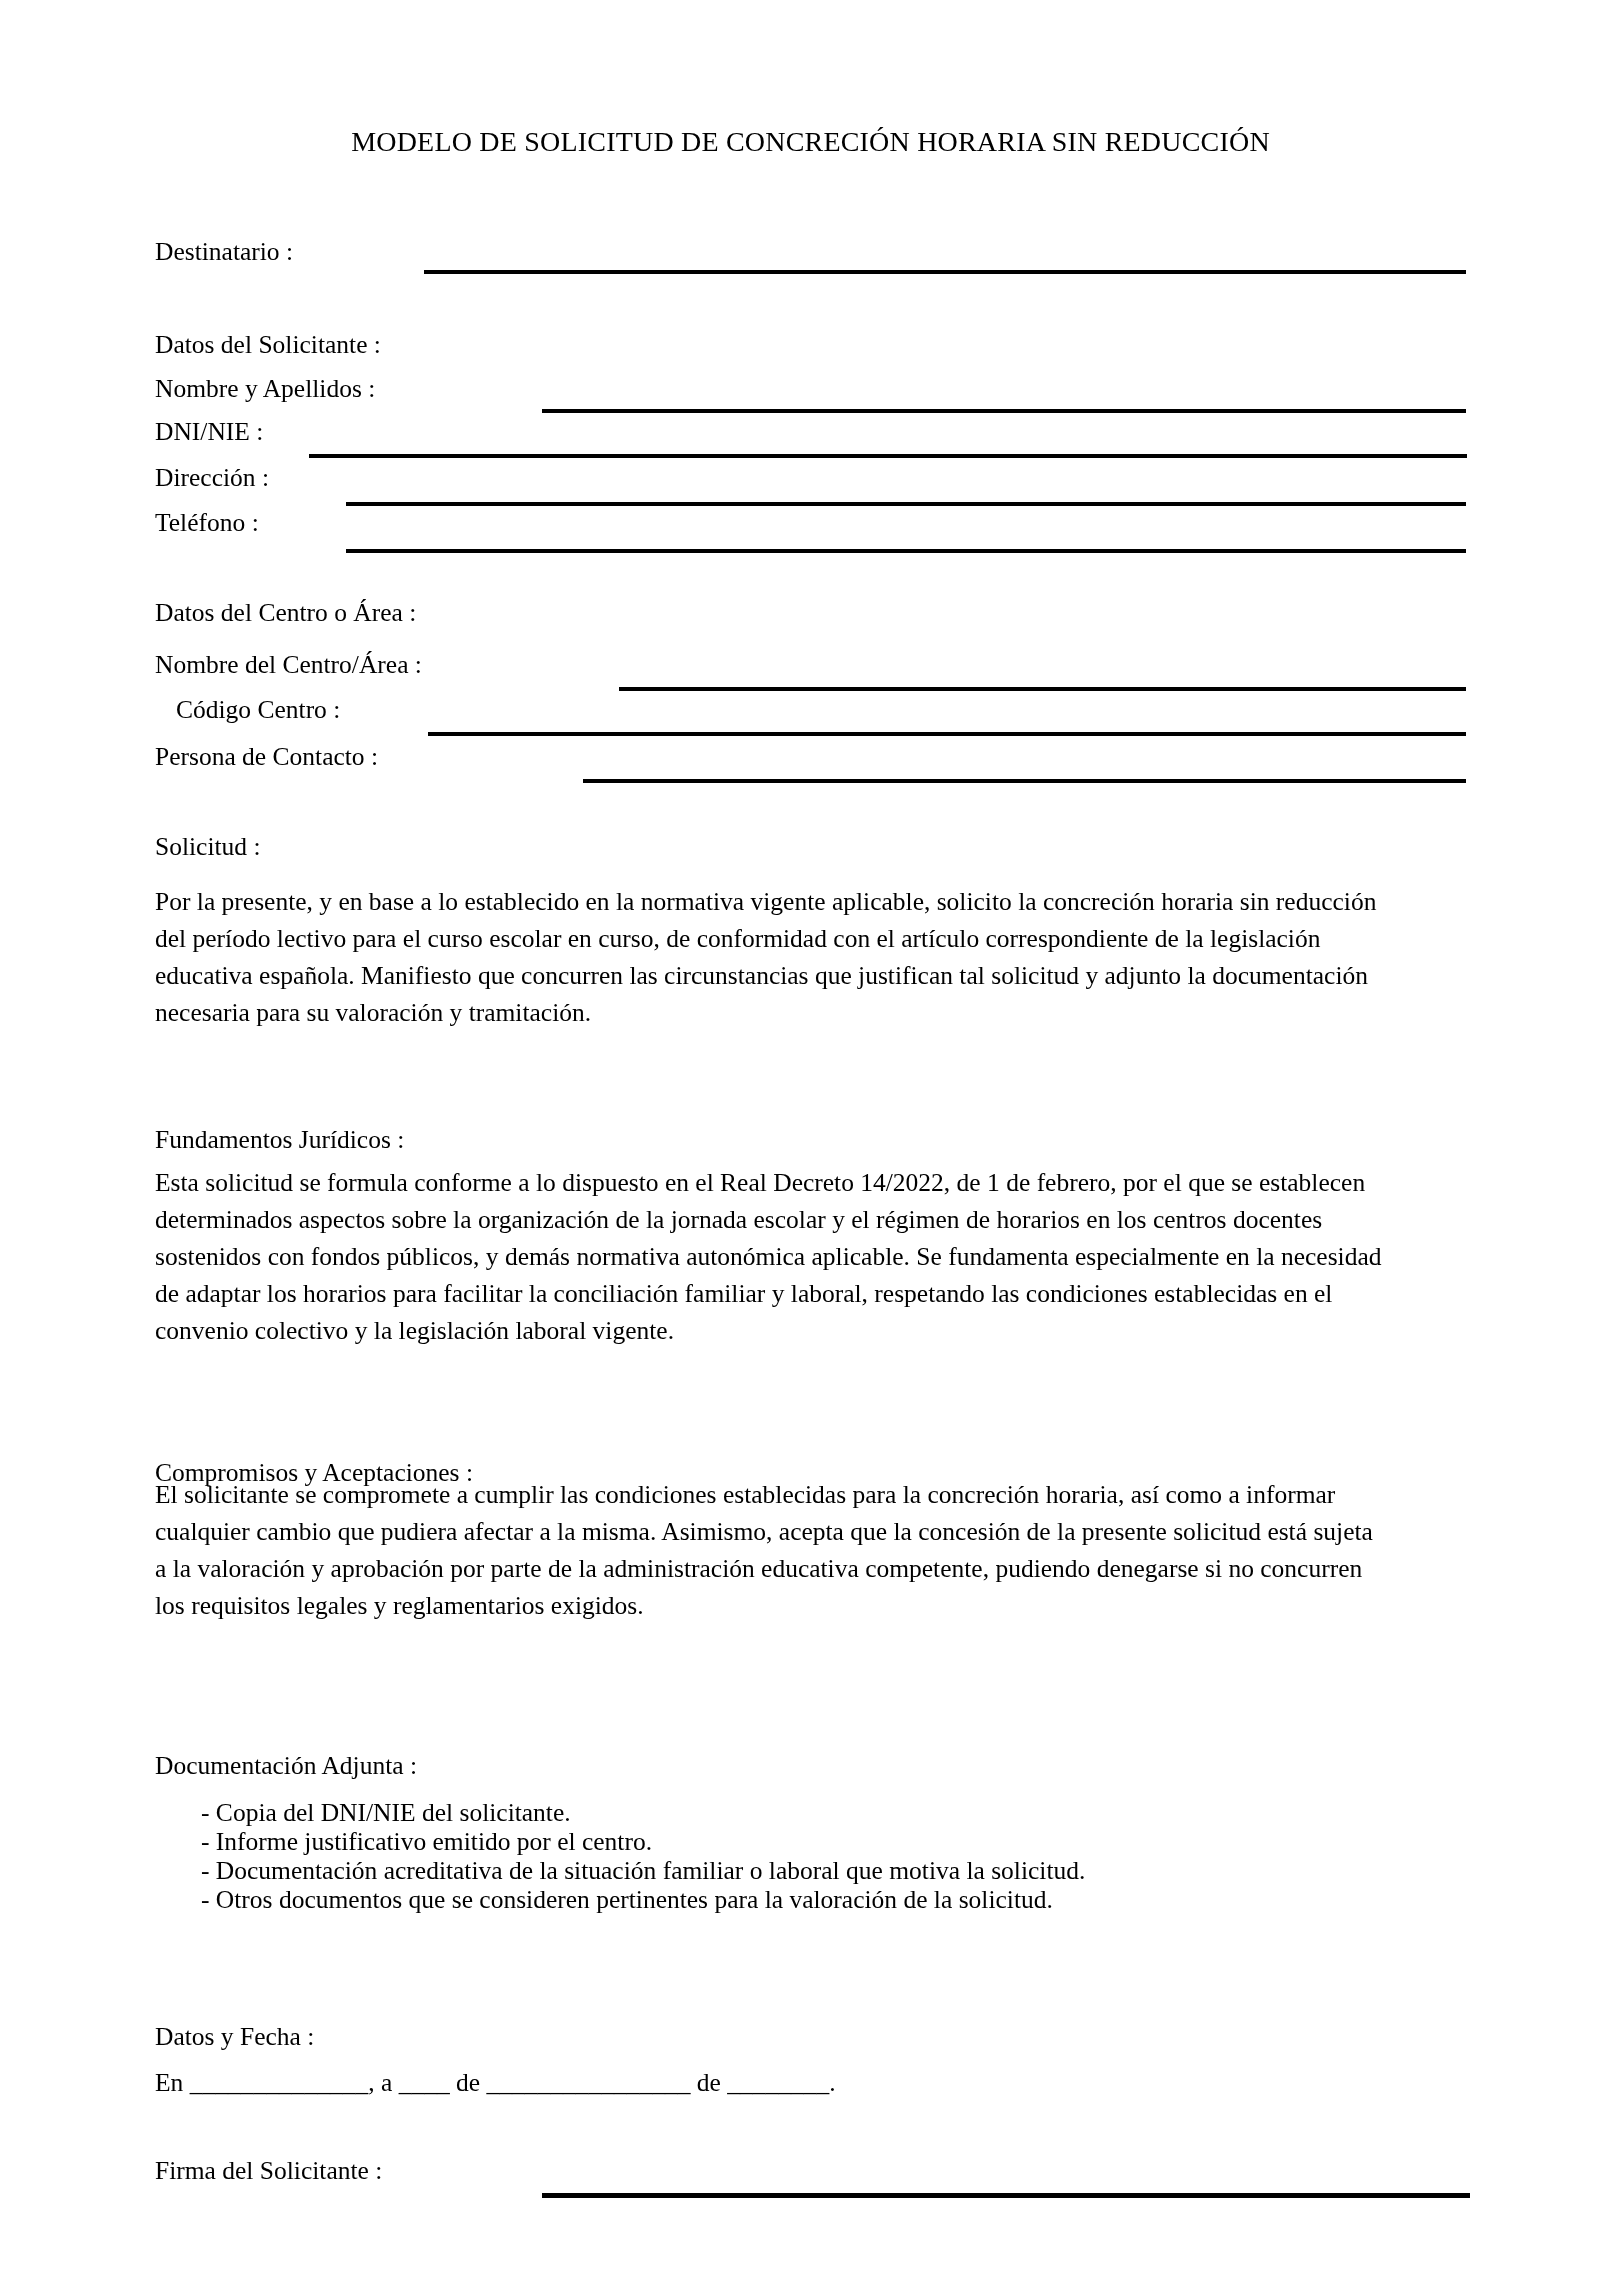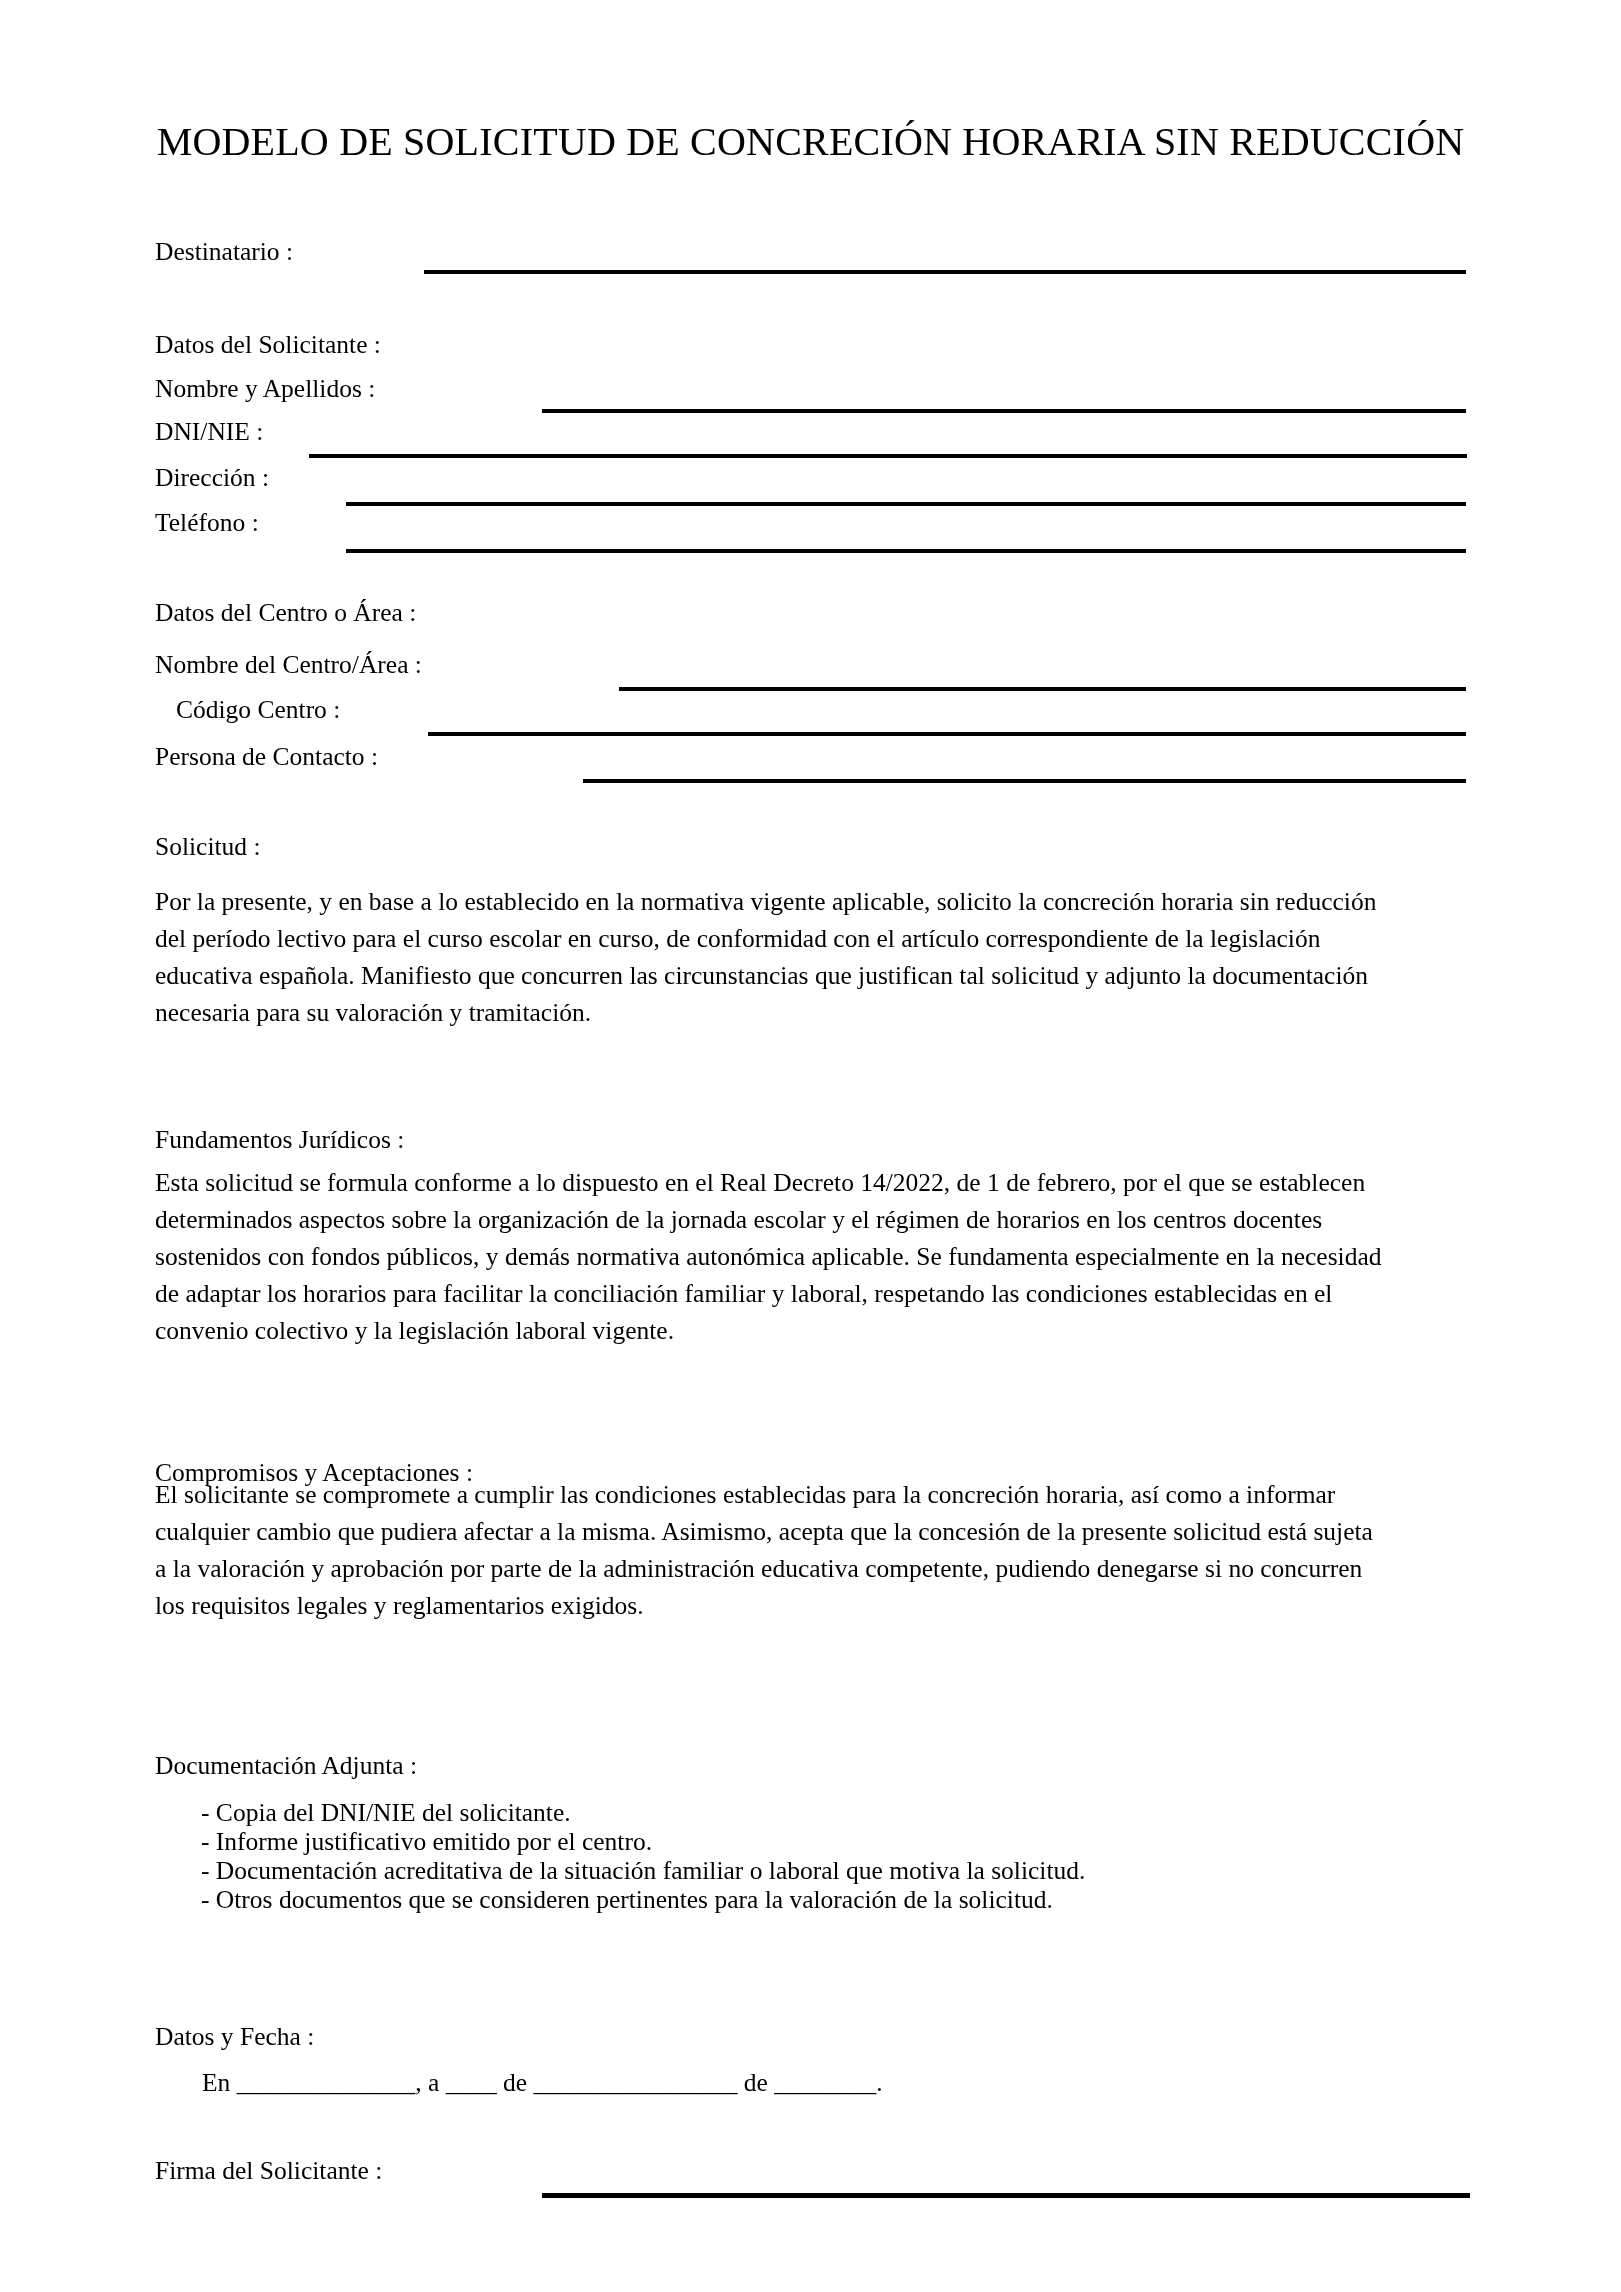--- a/index.html
+++ b/index.html
@@ -11,21 +11,21 @@
     color: #000000;
     font-family: "Liberation Serif", "DejaVu Serif", serif;
     font-size: 25.5px;
     margin: 0 auto;
     overflow: hidden;
   }
   .abs { position: absolute; }
   .title {
     left: 0; right: 0;
     text-align: center;
-    font-size: 40px;
+    font-size: 28px;
     line-height: 39px;
     letter-spacing: 0.2px;
     white-space: nowrap;
   }
   .label, .heading {
     line-height: 31px;
     white-space: nowrap;
   }
   .para {
     left: 155px;
@@ -41,21 +41,20 @@
   }
   .fieldline {
     position: absolute;
     height: 3.9px;
     background: #000000;
   }
   .fieldline.thick { height: 4.9px; }
   .dateline {
     line-height: 31px;
     white-space: nowrap;
-    margin-left: 47px;
   }
 </style>
 </head>
 <body>
 
 <div class="page">
 
   <div class="abs title" style="top:122px;">MODELO DE SOLICITUD DE CONCRECIÓN HORARIA SIN REDUCCIÓN</div>
 
   <div class="abs label" style="left:155px; top:236px;">Destinatario :</div>

